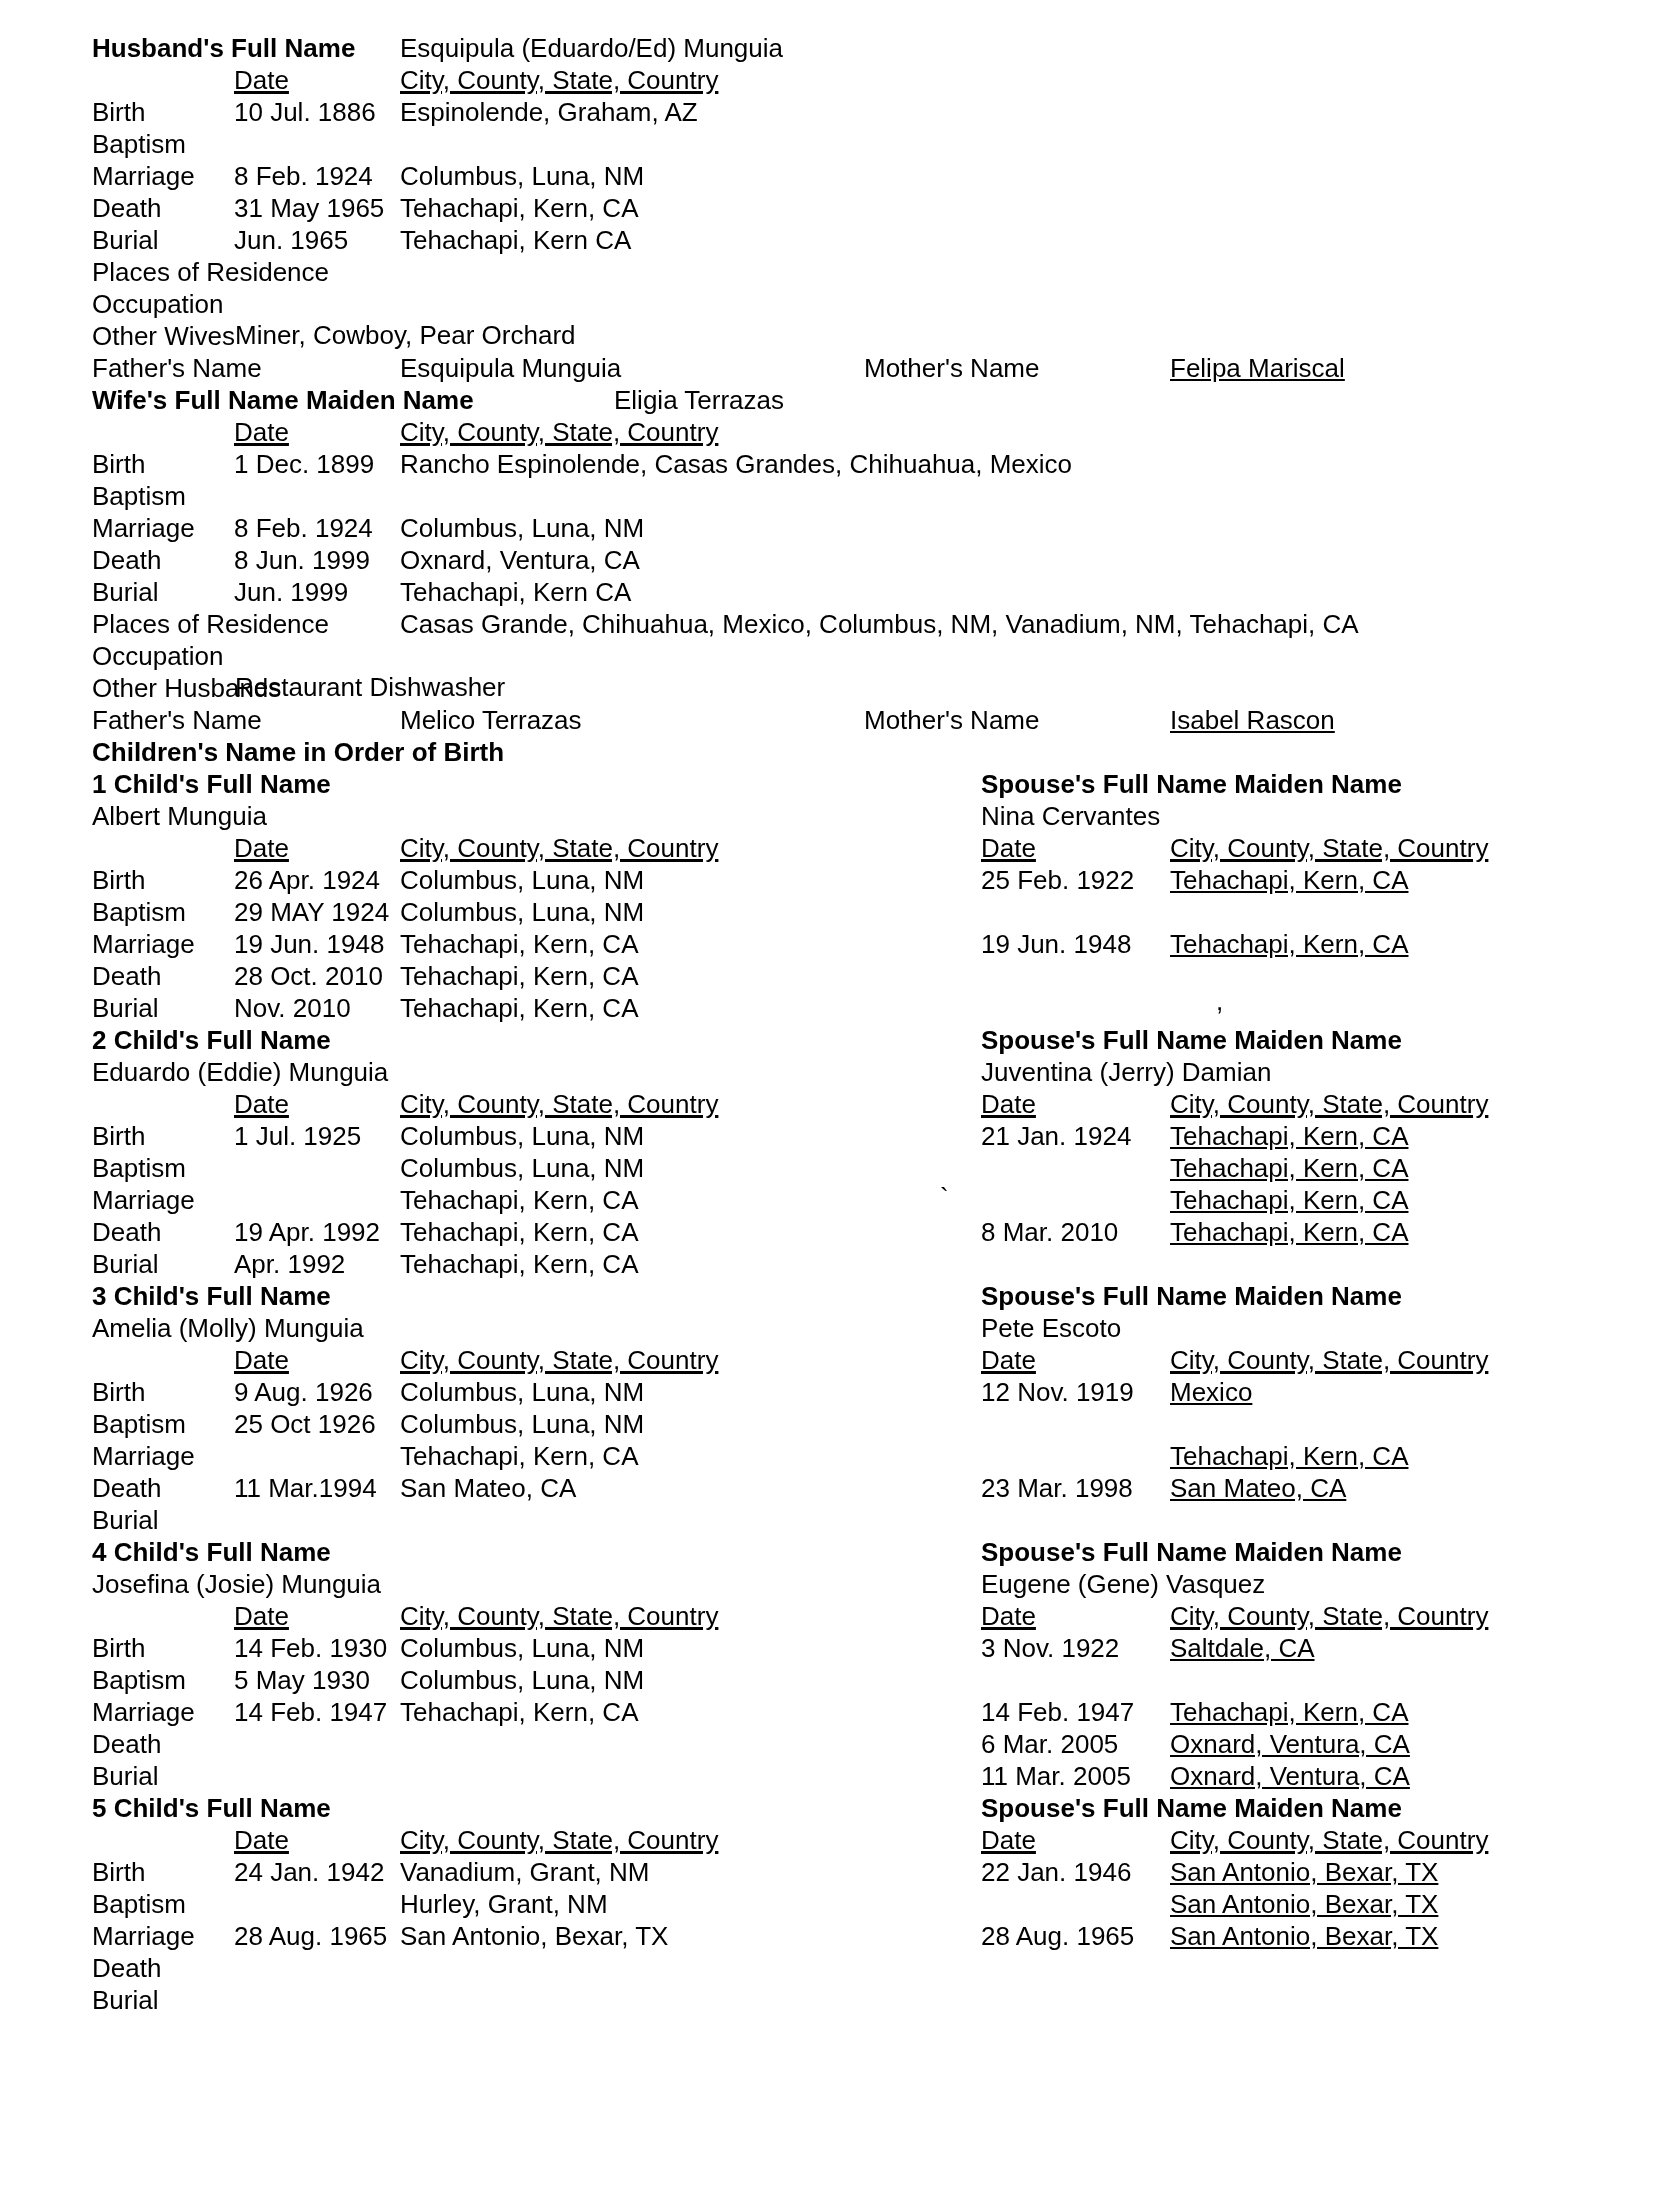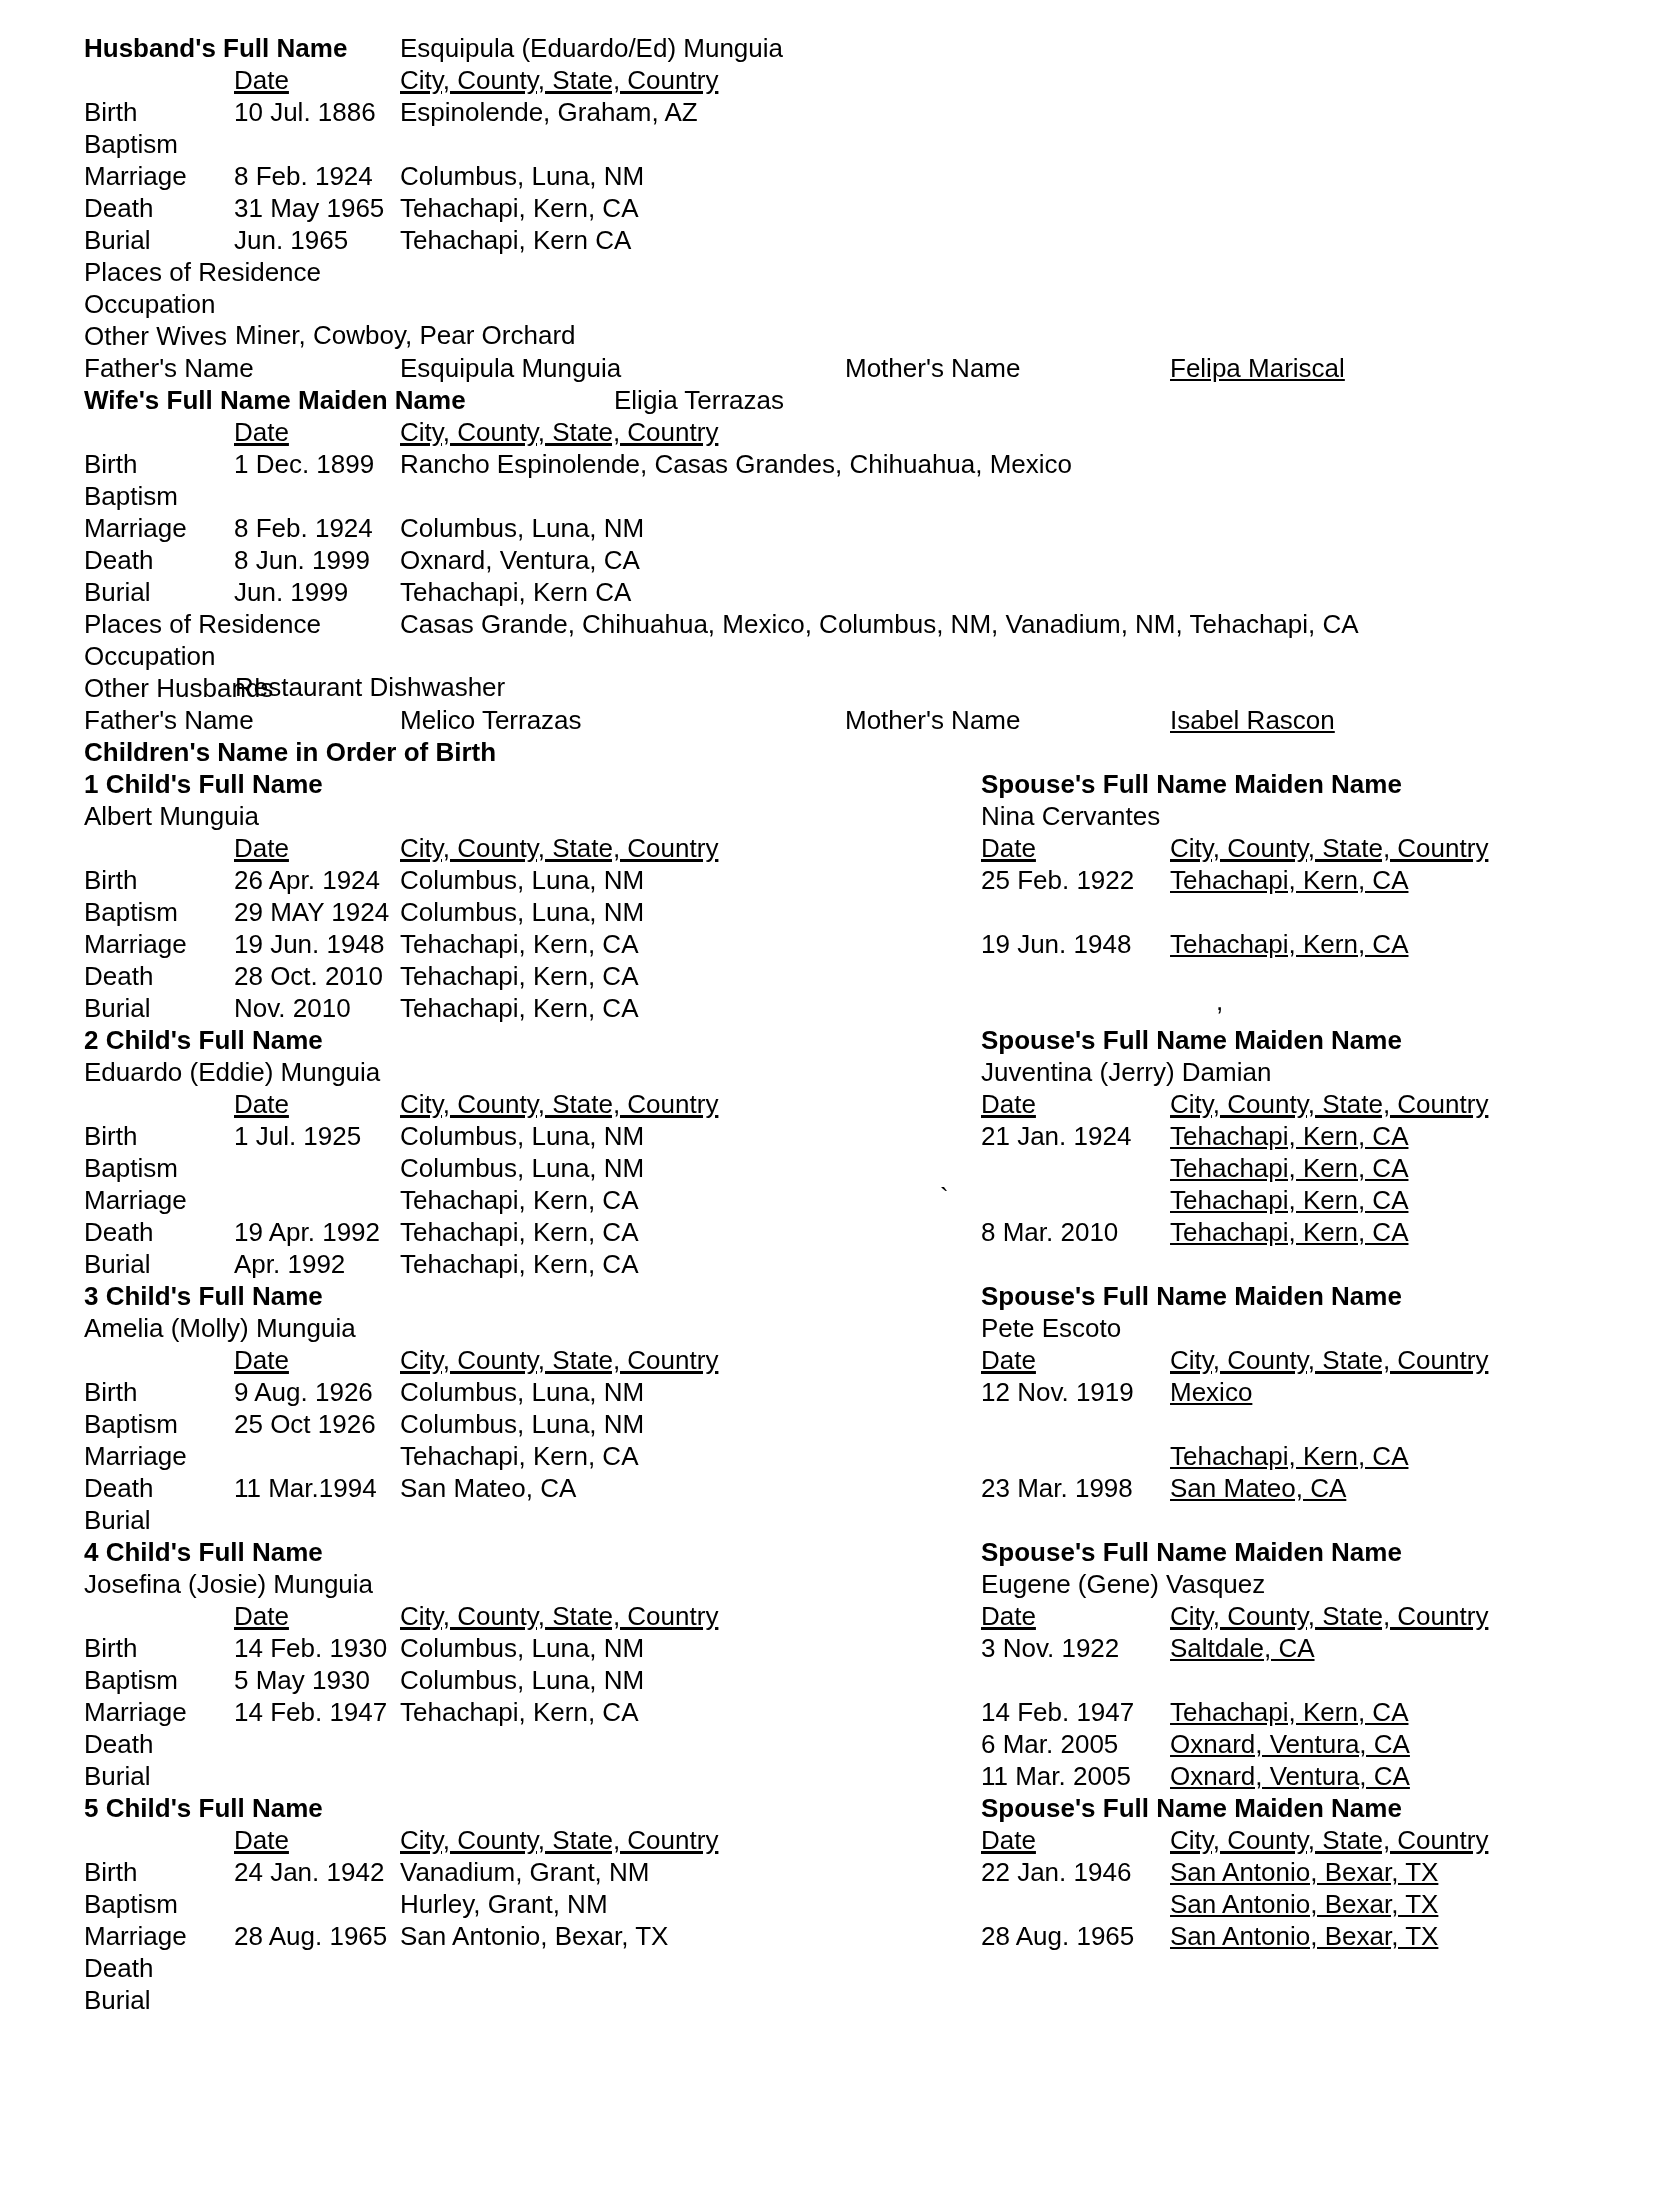--- a/index.html
+++ b/index.html
@@ -20,26 +20,26 @@
   }
   .row {
     position: relative;
     height: 32px;
     font-size: 26px;
     line-height: 32px;
     white-space: nowrap;
   }
   .row > span { position: absolute; top: 0; }
   
-  .cl  { left: 84px; }    
+  .cl  { left: 92px; }    
   .cd  { left: 234px; }    
   .cp  { left: 400px; }    
   .csd { left: 981px; }   
   .csp { left: 1170px; text-decoration: underline; }   
-  .cml { left: 845px; text-align: center; }   
+  .cml { left: 864px; text-align: center; }   
   .cwn { left: 614px; }   
   .cov { left: 235px; margin-top: 31px; }    
   .bold { font-weight: 700; }
   .u {
     font-weight: 400;
     text-decoration: underline;
     text-decoration-thickness: 2.5px;
   }
   .artifact {
     position: absolute;

